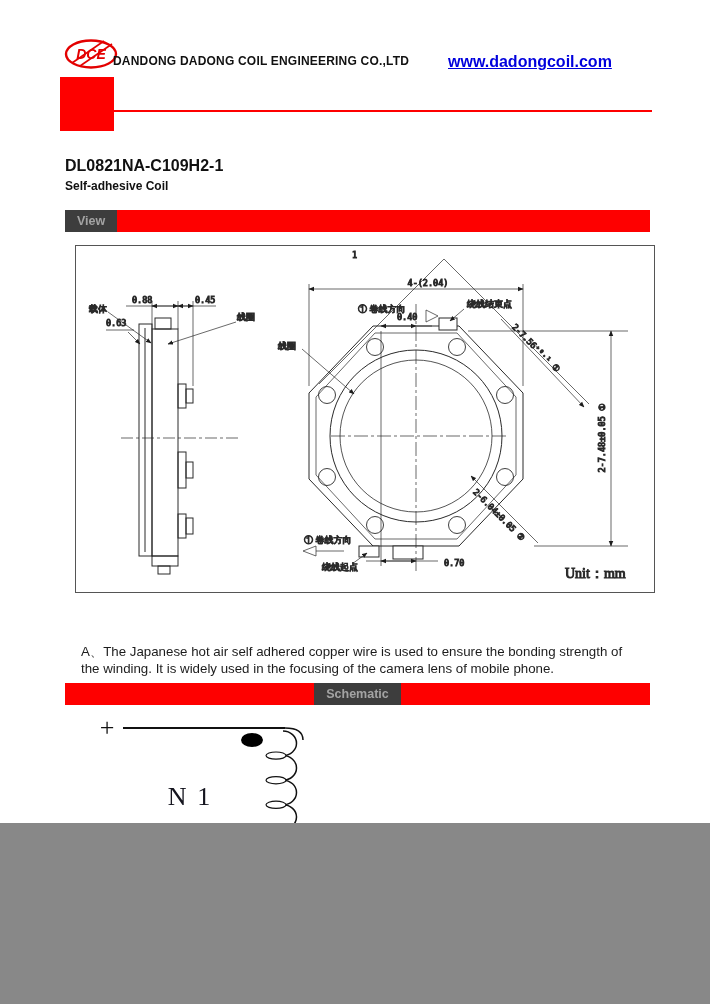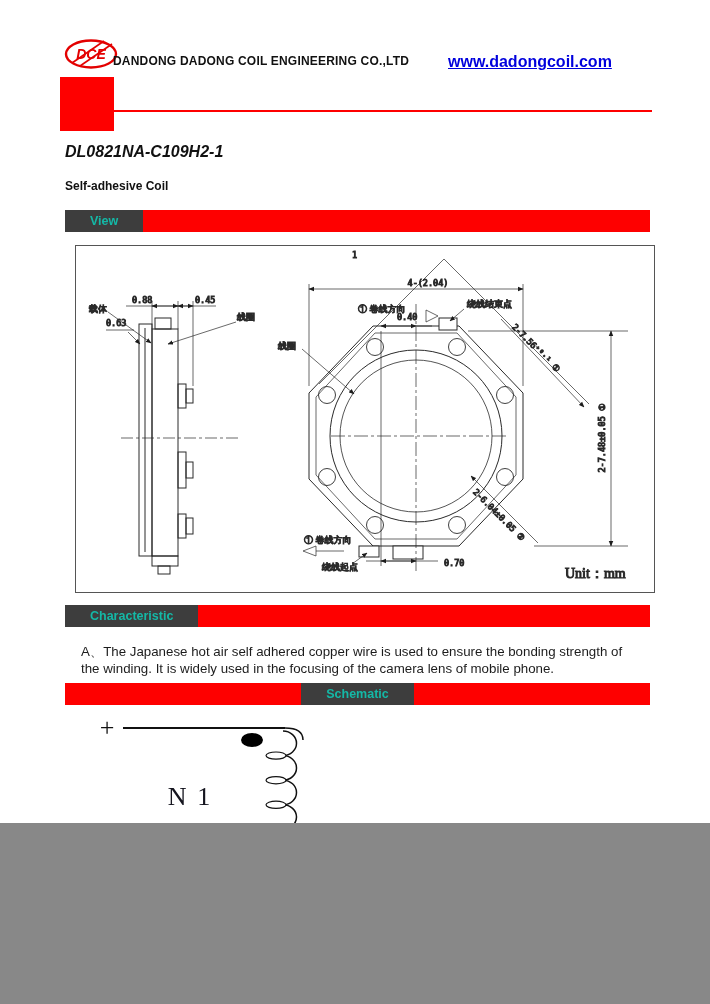--- a/index.html
+++ b/index.html
@@ -7,25 +7,25 @@
     position:relative;width:710px;height:823px;background:#ffffff;
     margin:0 auto;font-family:"Liberation Sans",sans-serif;overflow:hidden;
   }
   
   .logo-svg{position:absolute;left:58px;top:32px;}
   .company{position:absolute;left:113px;top:54px;font-size:12px;font-weight:bold;color:#111;letter-spacing:0.2px;}
   .website{position:absolute;left:448px;top:53px;font-size:16px;font-weight:bold;color:#0000dd;text-decoration:underline;cursor:pointer;}
   .red-block{position:absolute;left:60px;top:77px;width:54px;height:54px;background:#fe0000;}
   .red-line{position:absolute;left:114px;top:110px;width:538px;height:2px;background:#fe0000;}
   
-  .title-model{position:absolute;left:65px;top:143px;font-size:16px;font-weight:bold;color:#111;font-style:italic;}
+  .title-model{position:absolute;left:65px;top:157px;font-size:16px;font-weight:bold;color:#111;}
   .title-product{position:absolute;left:65px;top:179px;font-size:12px;font-weight:bold;color:#111;}
   
   .section-bar{position:absolute;left:65px;width:585px;height:22px;background:#fe0000;display:flex;align-items:stretch;}
-  .section-bar .tag{background:#3d3d3d;color:#14b8a6;font-size:12.5px;font-weight:bold;display:flex;align-items:center;padding:0 25px;}
+  .section-bar .tag{background:#3d3d3d;color:#a3a3a3;font-size:12.5px;font-weight:bold;display:flex;align-items:center;padding:0 12px;}
   .bar-view{top:210px;}
   .bar-char{top:605px;}
   .bar-schem{top:683px;justify-content:center;}
   
   .drawing-box{position:absolute;left:75px;top:245px;width:578px;height:346px;border:1px solid #555;background:#fff;}
   
   .char-text{position:absolute;left:65px;top:628px;width:588px;font-size:13.3px;line-height:16.6px;color:#1c1c1c;}
   .char-text p{margin:16px;}
   
   .schem-svg{position:absolute;left:65px;top:712px;}
@@ -169,23 +169,20 @@
         <text class="cjk" x="282" y="66">① 卷线方向</text>
         <text class="cjk" x="391" y="61">绕线结束点</text>
         <text class="cjk" x="228" y="297">① 卷线方向</text>
         <text class="cjk" x="246" y="324">绕线起点</text>
         <text class="dim" x="276" y="12">1</text>
         <text class="unit" x="489" y="332">Unit：mm</text>
       </g>
     </svg>
   </div>
 
-  <div class="section-bar bar-char">
-    <span class="tag">Characteristic</span>
-  </div>
   <div class="char-text">
     <p>A、The Japanese hot air self adhered copper wire is used to ensure the bonding strength of the winding. It is widely used in the focusing of the camera lens of mobile phone.</p>
   </div>
 
   <div class="section-bar bar-schem">
     <span class="tag">Schematic</span>
   </div>
 
   <svg class="schem-svg" width="340" height="175" viewBox="0 0 340 175">
     <text x="42" y="24" text-anchor="middle" font-family="Liberation Serif, serif" font-size="26" fill="#111">+</text>

